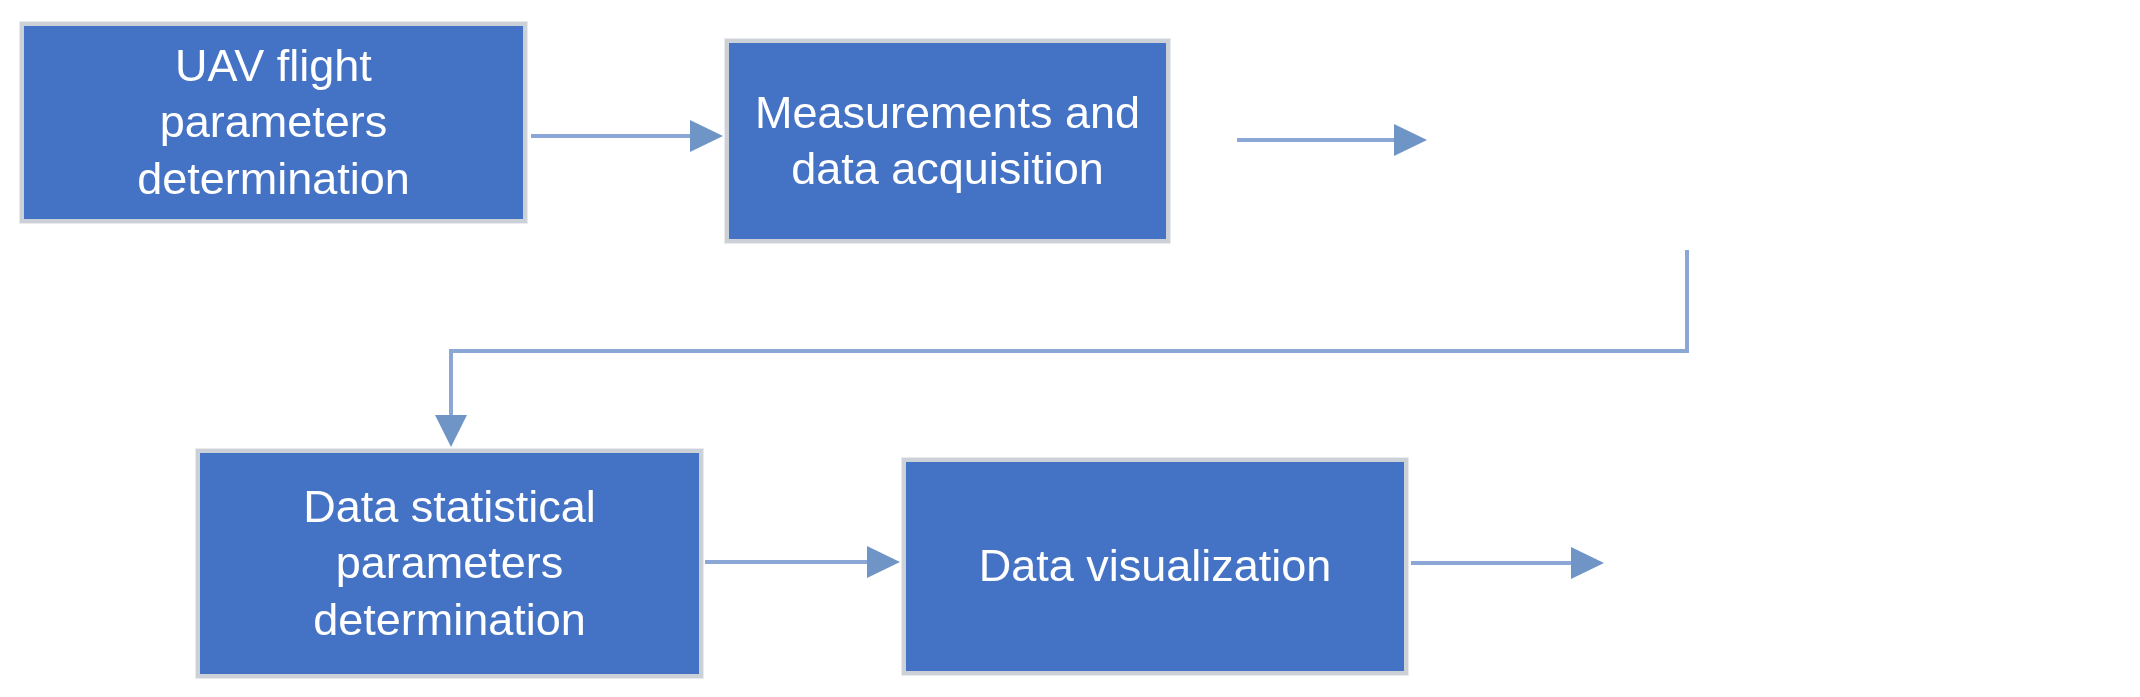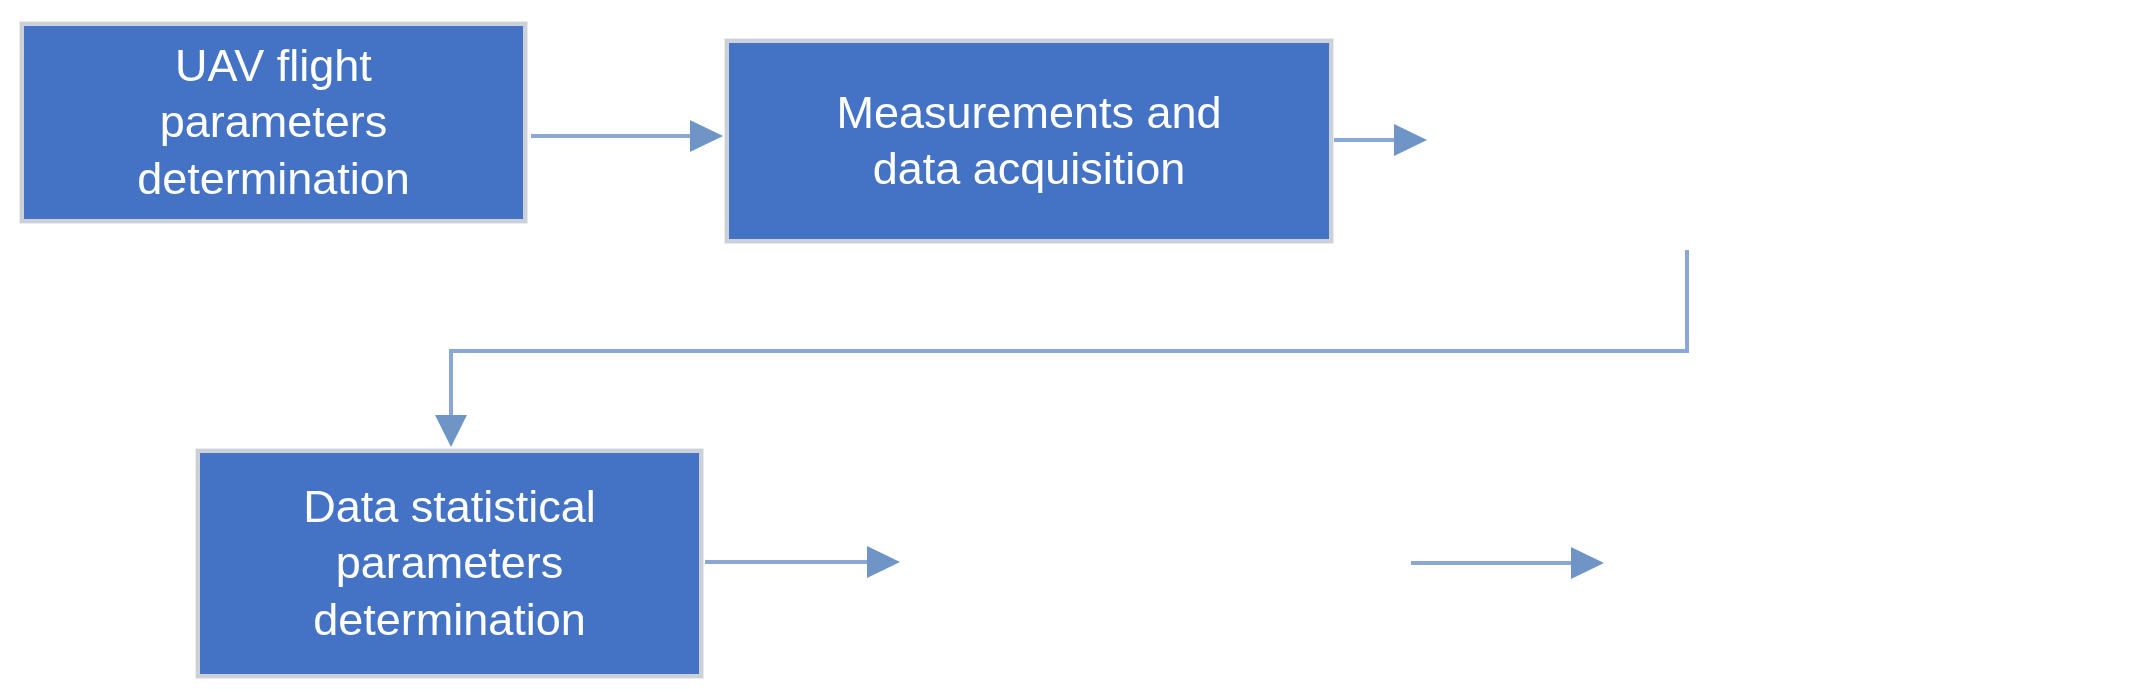--- a/index.html
+++ b/index.html
@@ -18,21 +18,21 @@
     border:4px solid var(--node-border,#ccd1d8);
     box-shadow:0 0 0 1px #e9ebee;
     color:var(--node-text,#ffffff);
     display:flex;align-items:center;justify-content:center;
     text-align:center;
     font-size:45px;line-height:1.25;
     white-space:pre-line;
     padding:4px 8px;
   }
   .n1{left:20px;  top:22px;  width:507px;height:201px;}
-  .n2{left:725px; top:39px;  width:608px;height:204px;}
+  .n2{left:725px; top:39px;  width:445px;height:204px;}
   .n3{left:1431px;top:22px;  width:512px;height:227px;}
   .n4{left:196px; top:449px; width:507px;height:229px;text-align:center;}
   .n5{left:902px; top:458px; width:506px;height:217px;}
   .n6{left:1608px;top:461px; width:507px;height:224px;}
 </style>
 </head>
 <body>
 
 <div class="canvas">
 
@@ -71,14 +71,17 @@
   </div>
   <div class="node n2">
     <span>Measurements and
 data acquisition</span>
   </div>
   <div class="node n4">
     <span>Data statistical
 parameters
 determination</span>
   </div>
+  <div class="node n5">
+    <span>Data visualization</span>
+  </div>
 
 </div>
 
 </body></html>

